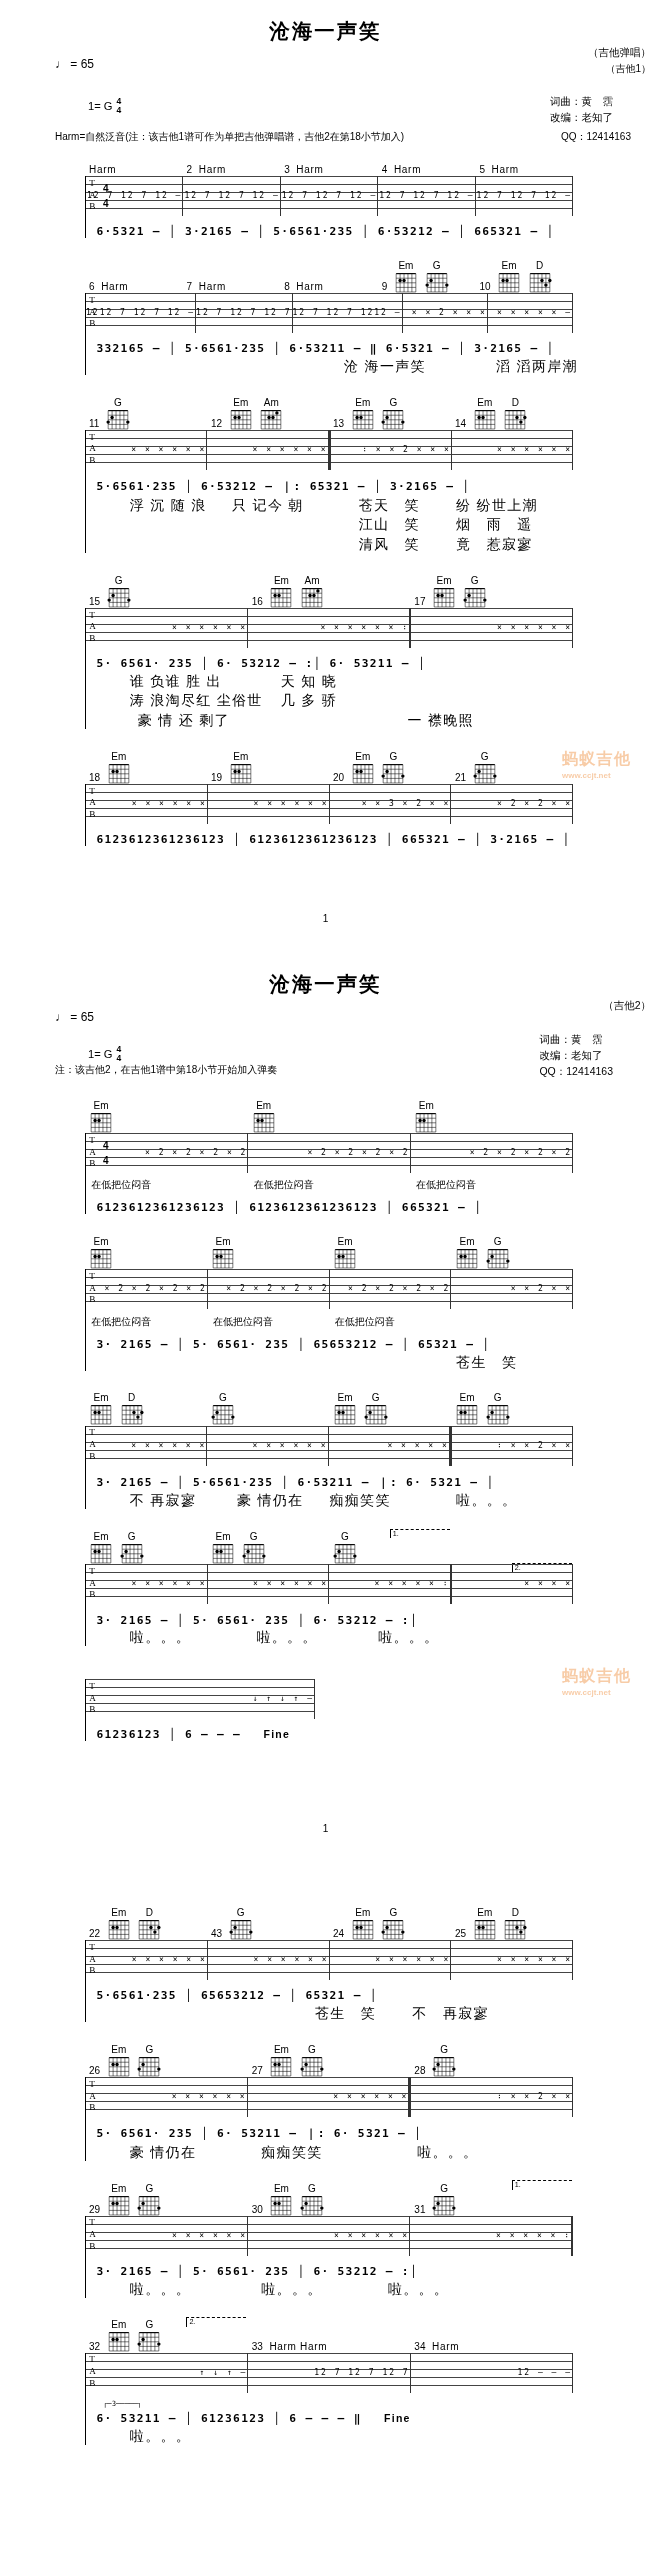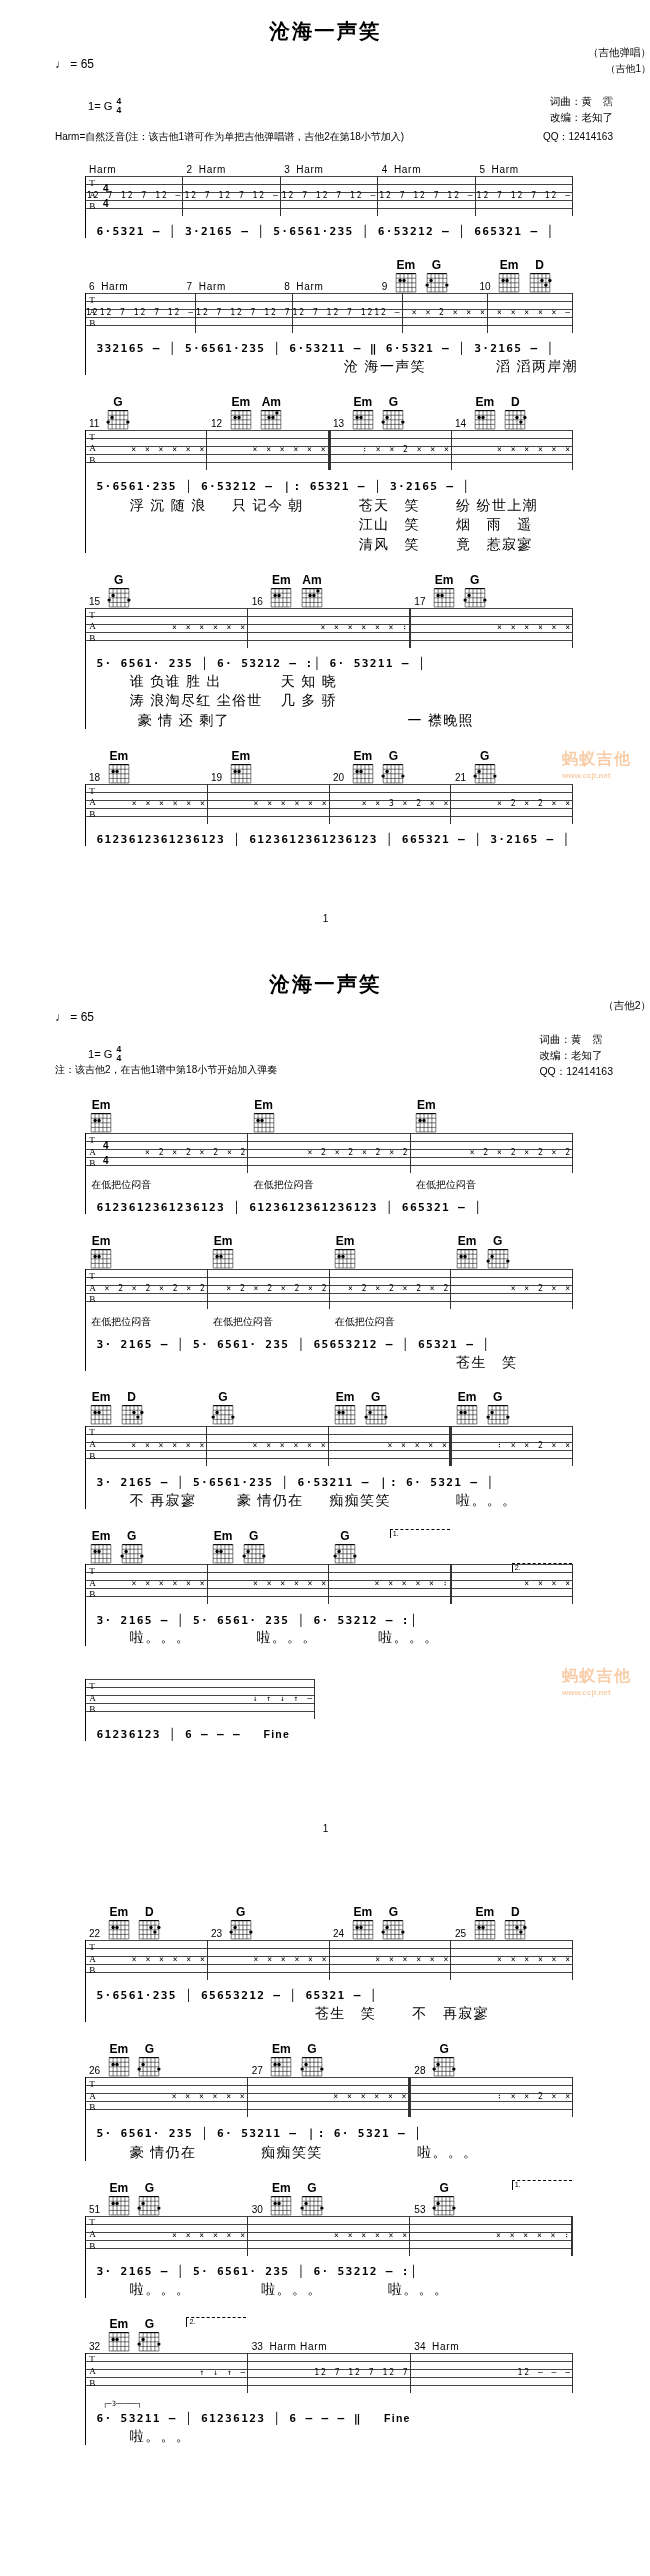--- a/index.html
+++ b/index.html
@@ -10,34 +10,34 @@
   #cont{height:697px;}
   
   .hdr{position:relative;padding-top:17px;height:143px;}
   .hdr2{height:125px;}
   .title{text-align:center;font-size:20.4px;font-weight:bold;letter-spacing:2px;}
   .sub{text-align:right;font-size:10.5px;margin-top:1.3px;}
   .tempo{position:absolute;left:55px;top:57px;font-size:12px;}
   .keyrow{position:absolute;left:88px;top:97px;font-size:11.2px;display:flex;align-items:center;gap:4px;}
   .ts-frac{display:inline-flex;flex-direction:column;line-height:8.5px;font-size:8.5px;font-weight:bold;text-align:center;}
   .credits{position:absolute;right:38px;top:93px;text-align:left;font-size:10.5px;line-height:16px;}
-  .noteline{position:absolute;left:55px;right:38px;top:130px;font-size:10px;display:flex;justify-content:space-between;gap:12px;}
+  .noteline{position:absolute;left:55px;right:20px;top:130px;font-size:10px;display:flex;justify-content:space-between;gap:12px;}
   .hdr2 .noteline{top:110px;}
   .hdr2 .keyrow{top:92px;}
   .hdr2 .credits{top:78px;}
   
   .sys{position:relative;margin:0 0 17px 85px;width:488px;}
   .sys.short{width:230px;}
   .chordrow{display:flex;align-items:flex-end;min-height:16px;}
   .chordrow.tall{min-height:38px;}
   .ccell{flex:1;display:flex;align-items:flex-end;gap:6.6px;padding-left:4px;position:relative;}
   .mnum{font-size:10px;line-height:12px;}
   .harm{font-size:10px;line-height:12px;letter-spacing:0.7px;}
   .chd{display:inline-block;text-align:center;}
-  .chd .cname{font-size:12px;font-weight:bold;line-height:7.2px;margin-top:13px;}
+  .chd .cname{font-size:10px;font-weight:normal;line-height:7.2px;margin-top:13px;}
   .volta{position:absolute;right:1.3px;top:-1.3px;width:57px;border-top:0.7px dashed #000;border-left:0.7px solid #000;font-size:7.2px;padding:0 0 0 2px;line-height:8.5px;}
   .braced{border-left:1.3px solid #000;}
   .staff{position:relative;height:40px;background-image:repeating-linear-gradient(to bottom,#444 0,#444 0.7px,transparent 0.7px,transparent 8px);background-size:100% 40px;background-repeat:no-repeat;}
   .tabclef{position:absolute;left:3.3px;font-family:"Liberation Serif",serif;font-size:9.2px;line-height:9.2px;z-index:2;}
   .ts{position:absolute;left:17px;top:4.6px;font-size:10px;font-weight:bold;line-height:15px;z-index:2;}
   .mrow{display:flex;height:100%;}
   .mcell{flex:1;border-right:1px solid #333;position:relative;}
   .mcell.rep{border-left:2px double #333;}
   .mcell.repend{border-right:2px double #333;}
   .tabtxt{display:block;height:40px;line-height:40px;text-align:right;font-family:"DejaVu Sans Mono",monospace;font-size:8px;letter-spacing:2px;white-space:nowrap;overflow:hidden;}
@@ -1204,21 +1204,21 @@
                 <line x1="3" x2="33" y1="11" y2="11" stroke="#000" stroke-width="0.8"></line>
                 <line x1="3" x2="33" y1="18" y2="18" stroke="#000" stroke-width="0.8"></line>
                 <line x1="3" x2="33" y1="25" y2="25" stroke="#000" stroke-width="0.8"></line>
                 <line x1="3" x2="33" y1="32" y2="32" stroke="#000" stroke-width="0.8"></line>
                 <circle cx="21" cy="14.5" r="2.6" fill="#000"></circle>
                 <circle cx="27" cy="21.5" r="2.6" fill="#000"></circle>
                 <circle cx="33" cy="14.5" r="2.6" fill="#000"></circle>
               </svg></span>
           </span>
           <span class="ccell">
-            <span class="mnum">23</span>
+            <span class="mnum">43</span>
             <span class="chd"><span class="cname">G</span><svg width="24" height="22.3" viewBox="0 0 36 34">
                 <line x1="3" x2="3" y1="4" y2="32" stroke="#000" stroke-width="0.8"></line>
                 <line x1="9" x2="9" y1="4" y2="32" stroke="#000" stroke-width="0.8"></line>
                 <line x1="15" x2="15" y1="4" y2="32" stroke="#000" stroke-width="0.8"></line>
                 <line x1="21" x2="21" y1="4" y2="32" stroke="#000" stroke-width="0.8"></line>
                 <line x1="27" x2="27" y1="4" y2="32" stroke="#000" stroke-width="0.8"></line>
                 <line x1="33" x2="33" y1="4" y2="32" stroke="#000" stroke-width="0.8"></line>
                 <line x1="3" x2="33" y1="4" y2="4" stroke="#000" stroke-width="1.8"></line>
                 <line x1="3" x2="33" y1="11" y2="11" stroke="#000" stroke-width="0.8"></line>
                 <line x1="3" x2="33" y1="18" y2="18" stroke="#000" stroke-width="0.8"></line>
@@ -1436,21 +1436,21 @@
           <div class="lyr">
             <span style="left: 9%;">豪 情仍在</span>
             <span style="left: 36%;">痴痴笑笑</span>
             <span style="left: 68%;">啦。。。</span>
           </div>
         </div>
       </div>
       <div class="sys">
         <div class="chordrow tall">
           <span class="ccell">
-            <span class="mnum">51</span>
+            <span class="mnum">29</span>
             <span class="chd"><span class="cname">Em</span><svg width="24" height="22.3" viewBox="0 0 36 34">
                 <line x1="3" x2="3" y1="4" y2="32" stroke="#000" stroke-width="0.8"></line>
                 <line x1="9" x2="9" y1="4" y2="32" stroke="#000" stroke-width="0.8"></line>
                 <line x1="15" x2="15" y1="4" y2="32" stroke="#000" stroke-width="0.8"></line>
                 <line x1="21" x2="21" y1="4" y2="32" stroke="#000" stroke-width="0.8"></line>
                 <line x1="27" x2="27" y1="4" y2="32" stroke="#000" stroke-width="0.8"></line>
                 <line x1="33" x2="33" y1="4" y2="32" stroke="#000" stroke-width="0.8"></line>
                 <line x1="3" x2="33" y1="4" y2="4" stroke="#000" stroke-width="1.8"></line>
                 <line x1="3" x2="33" y1="11" y2="11" stroke="#000" stroke-width="0.8"></line>
                 <line x1="3" x2="33" y1="18" y2="18" stroke="#000" stroke-width="0.8"></line>
@@ -1505,21 +1505,21 @@
                 <line x1="3" x2="33" y1="18" y2="18" stroke="#000" stroke-width="0.8"></line>
                 <line x1="3" x2="33" y1="25" y2="25" stroke="#000" stroke-width="0.8"></line>
                 <line x1="3" x2="33" y1="32" y2="32" stroke="#000" stroke-width="0.8"></line>
                 <circle cx="3" cy="21.5" r="2.6" fill="#000"></circle>
                 <circle cx="9" cy="14.5" r="2.6" fill="#000"></circle>
                 <circle cx="33" cy="21.5" r="2.6" fill="#000"></circle>
               </svg></span>
           </span>
           <span class="ccell">
             <span class="volta">1.</span>
-            <span class="mnum">53</span>
+            <span class="mnum">31</span>
             <span class="chd"><span class="cname">G</span><svg width="24" height="22.3" viewBox="0 0 36 34">
                 <line x1="3" x2="3" y1="4" y2="32" stroke="#000" stroke-width="0.8"></line>
                 <line x1="9" x2="9" y1="4" y2="32" stroke="#000" stroke-width="0.8"></line>
                 <line x1="15" x2="15" y1="4" y2="32" stroke="#000" stroke-width="0.8"></line>
                 <line x1="21" x2="21" y1="4" y2="32" stroke="#000" stroke-width="0.8"></line>
                 <line x1="27" x2="27" y1="4" y2="32" stroke="#000" stroke-width="0.8"></line>
                 <line x1="33" x2="33" y1="4" y2="32" stroke="#000" stroke-width="0.8"></line>
                 <line x1="3" x2="33" y1="4" y2="4" stroke="#000" stroke-width="1.8"></line>
                 <line x1="3" x2="33" y1="11" y2="11" stroke="#000" stroke-width="0.8"></line>
                 <line x1="3" x2="33" y1="18" y2="18" stroke="#000" stroke-width="0.8"></line>

